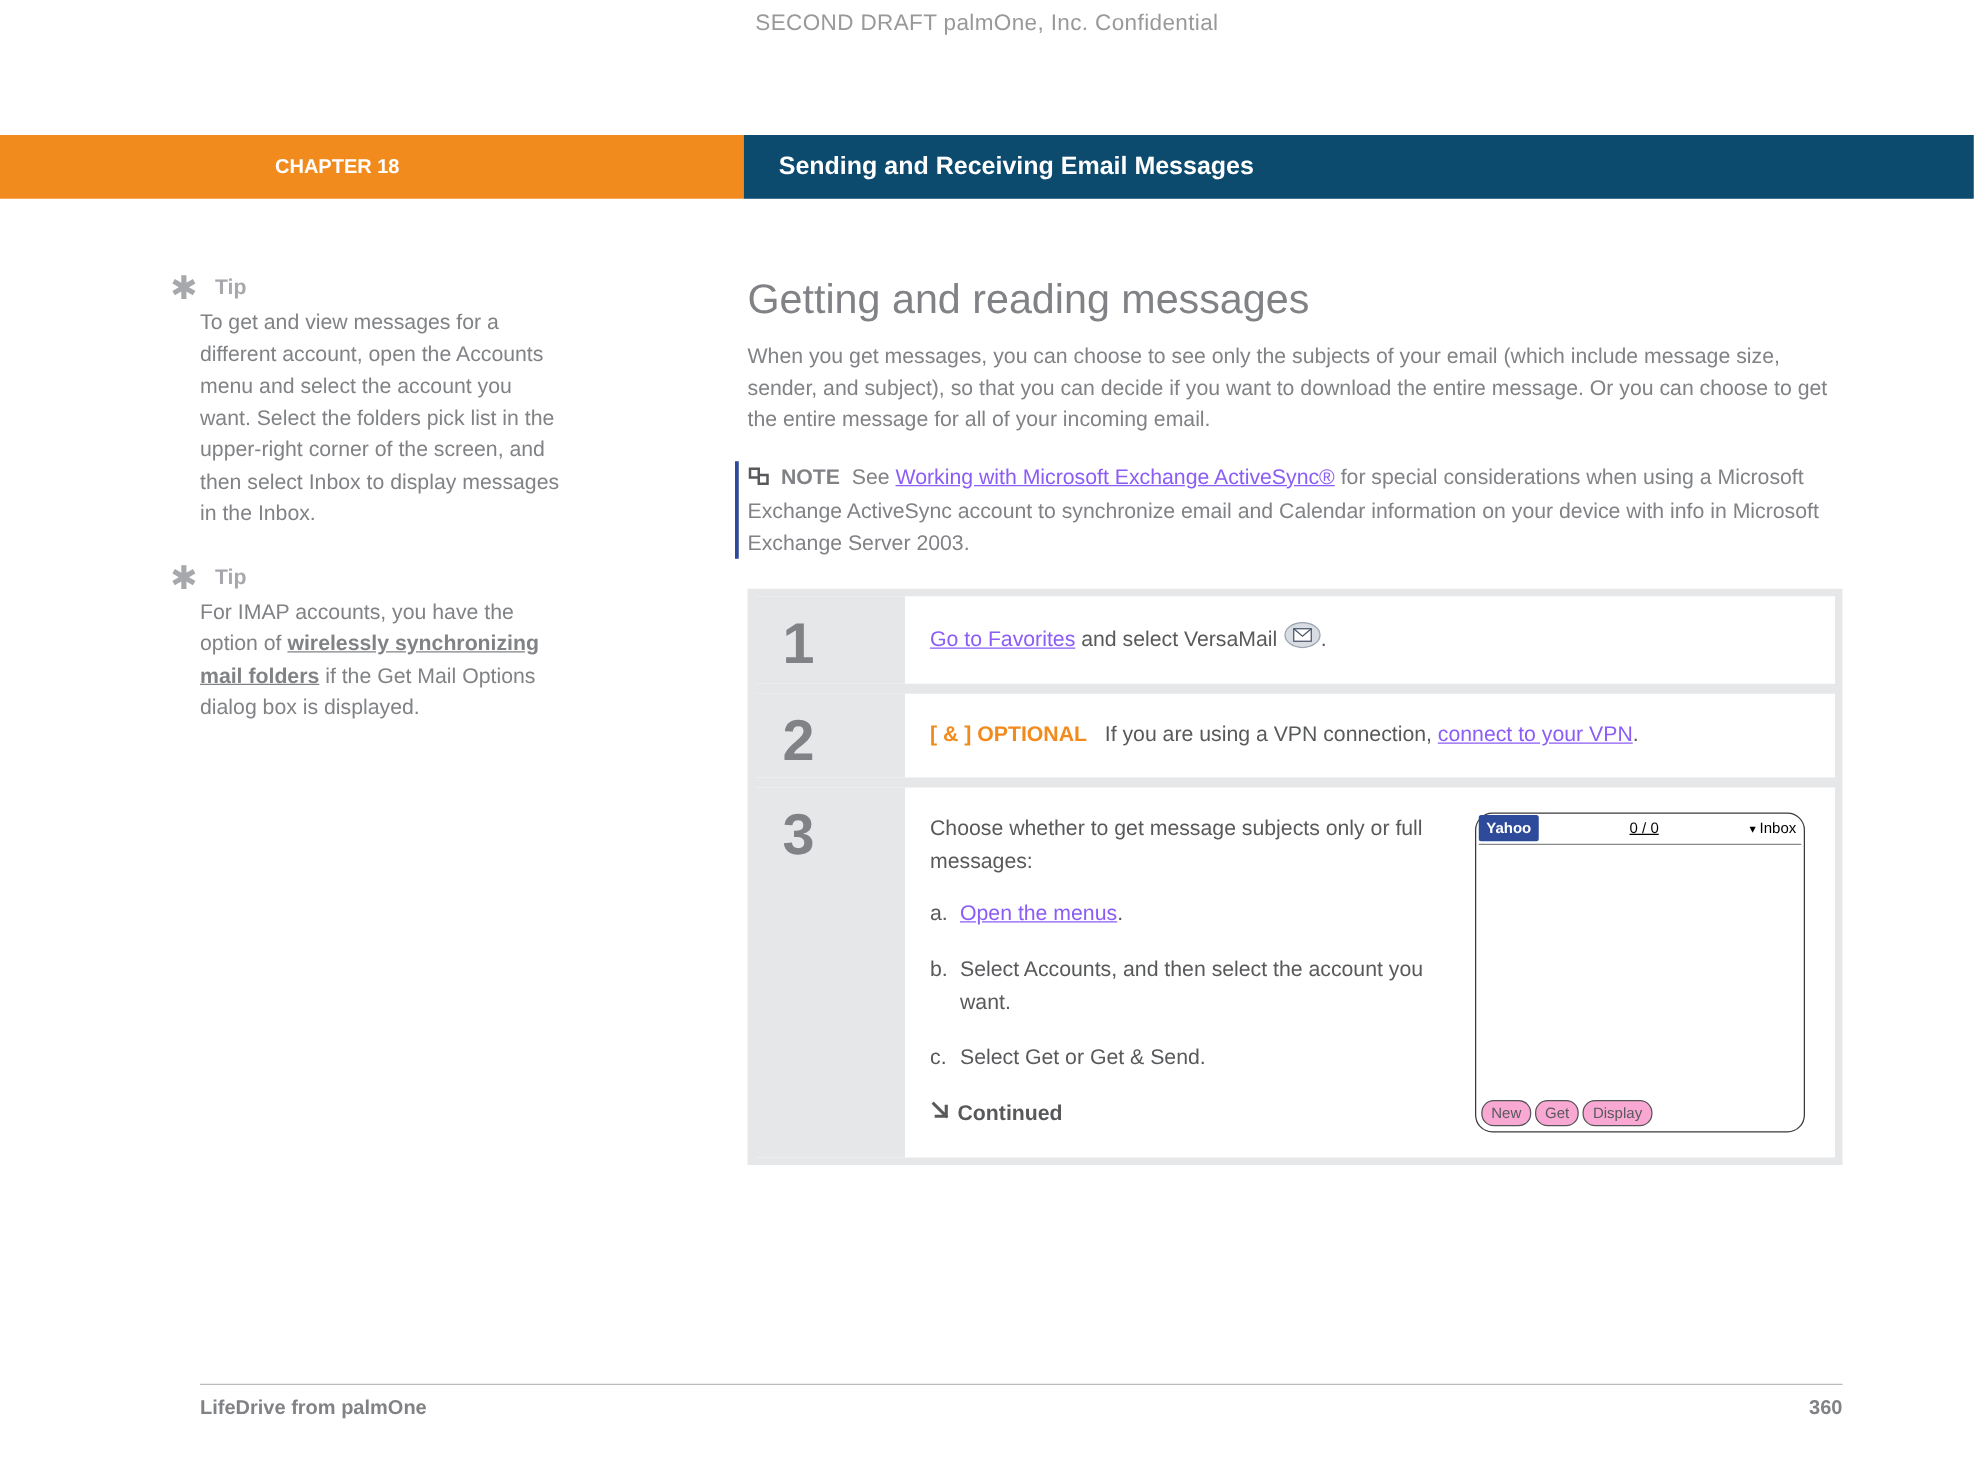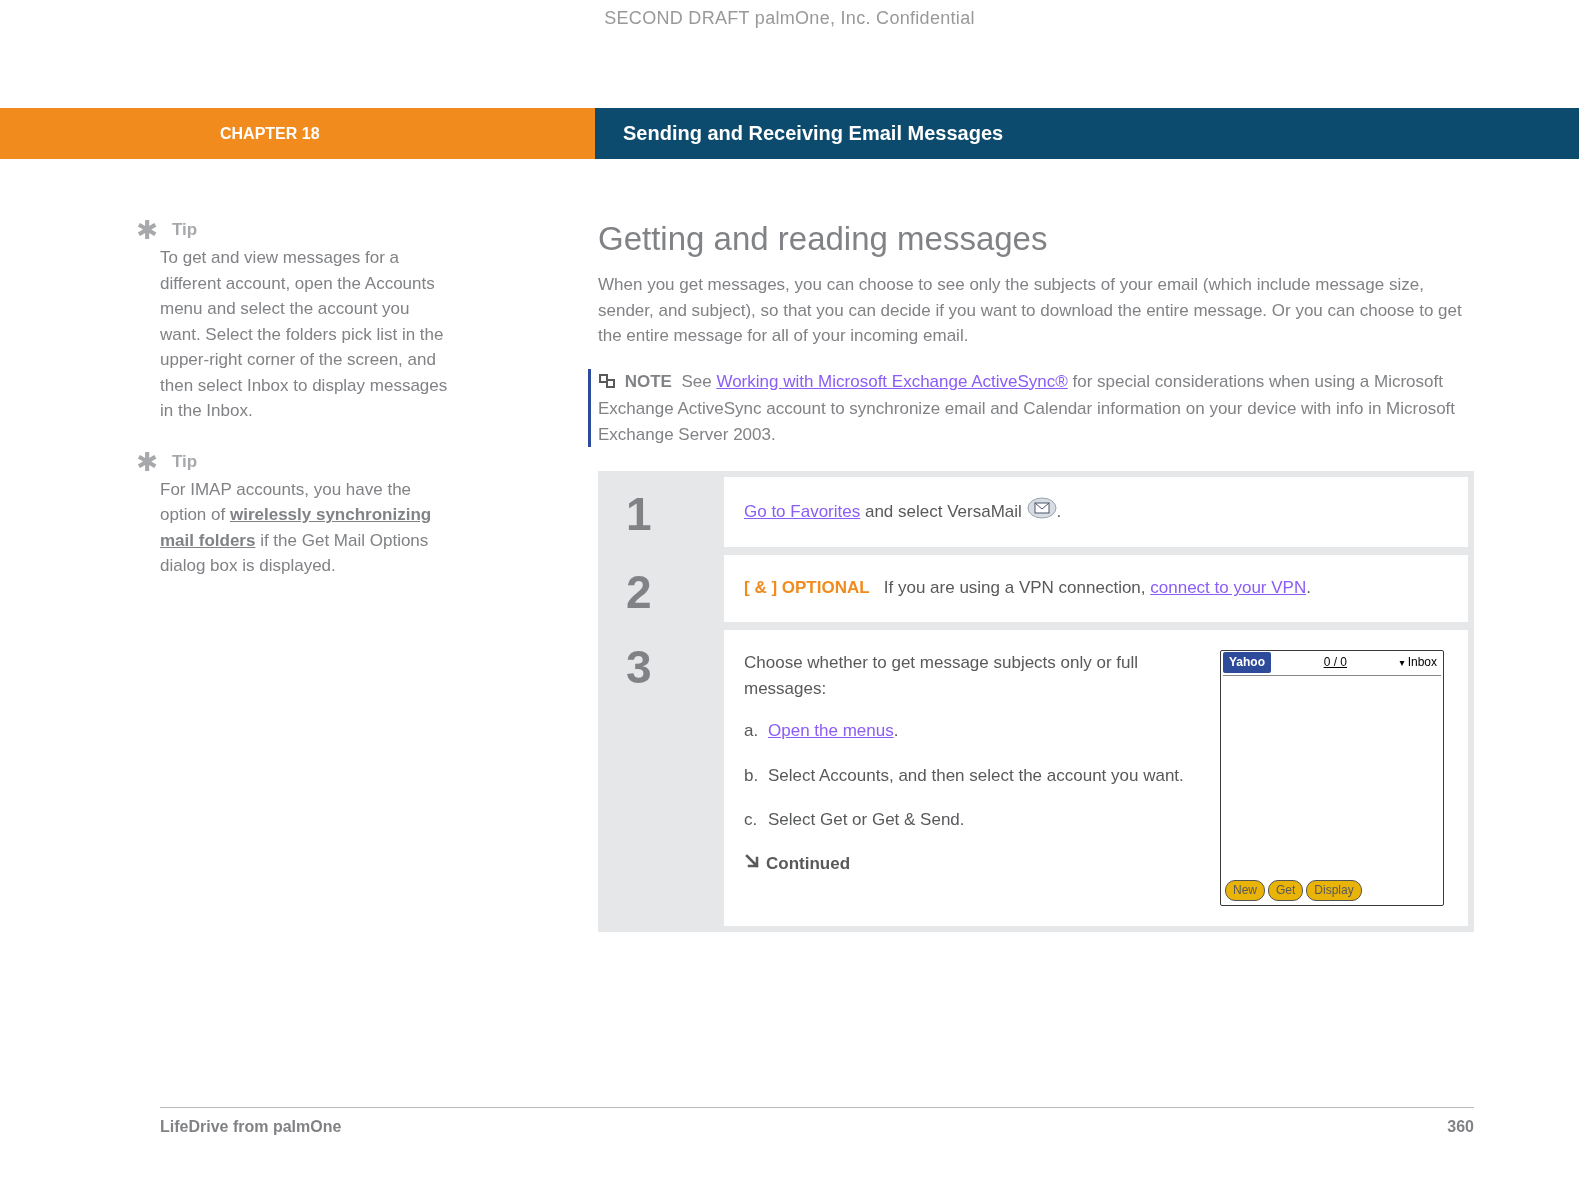--- a/index.html
+++ b/index.html
@@ -175,27 +175,27 @@
   .sub-letter { width: 24px; flex-shrink:0;}
   .continued {
     font-weight: bold;
     color: #58595b;
     margin-top: 6px;
     display:flex;
     align-items:center;
     gap:6px;
   }
   .device-shot {
-    width: 224px;
+    width: 264px;
     height: 256px;
     border: 1.5px solid #3a3a3a;
     background: #fff;
     position: relative;
     flex-shrink: 0;
-    border-radius: 2px;
+    border-radius: 14px;
   }
   .device-title {
     position:absolute;
     top:2px; left:2px; right:2px;
     height:20px;
     display:flex;
     align-items:center;
     font-size:12px;
   }
   .device-yahoo {
@@ -227,21 +227,21 @@
     bottom:4px; left:4px;
     display:flex;
     gap:3px;
   }
   .device-btn {
     border:1px solid #555;
     border-radius:10px;
     padding:0px 7px;
     font-size:12px;
     font-family: Arial;
-    background:#eab308;
+    background:#f9a8d4;
   }
   .footer {
     position: absolute;
     bottom: 42px;
     left: 160px;
     right: 105px;
     border-top: 1px solid #bbb;
     padding-top: 10px;
     display: flex;
     justify-content: space-between;

